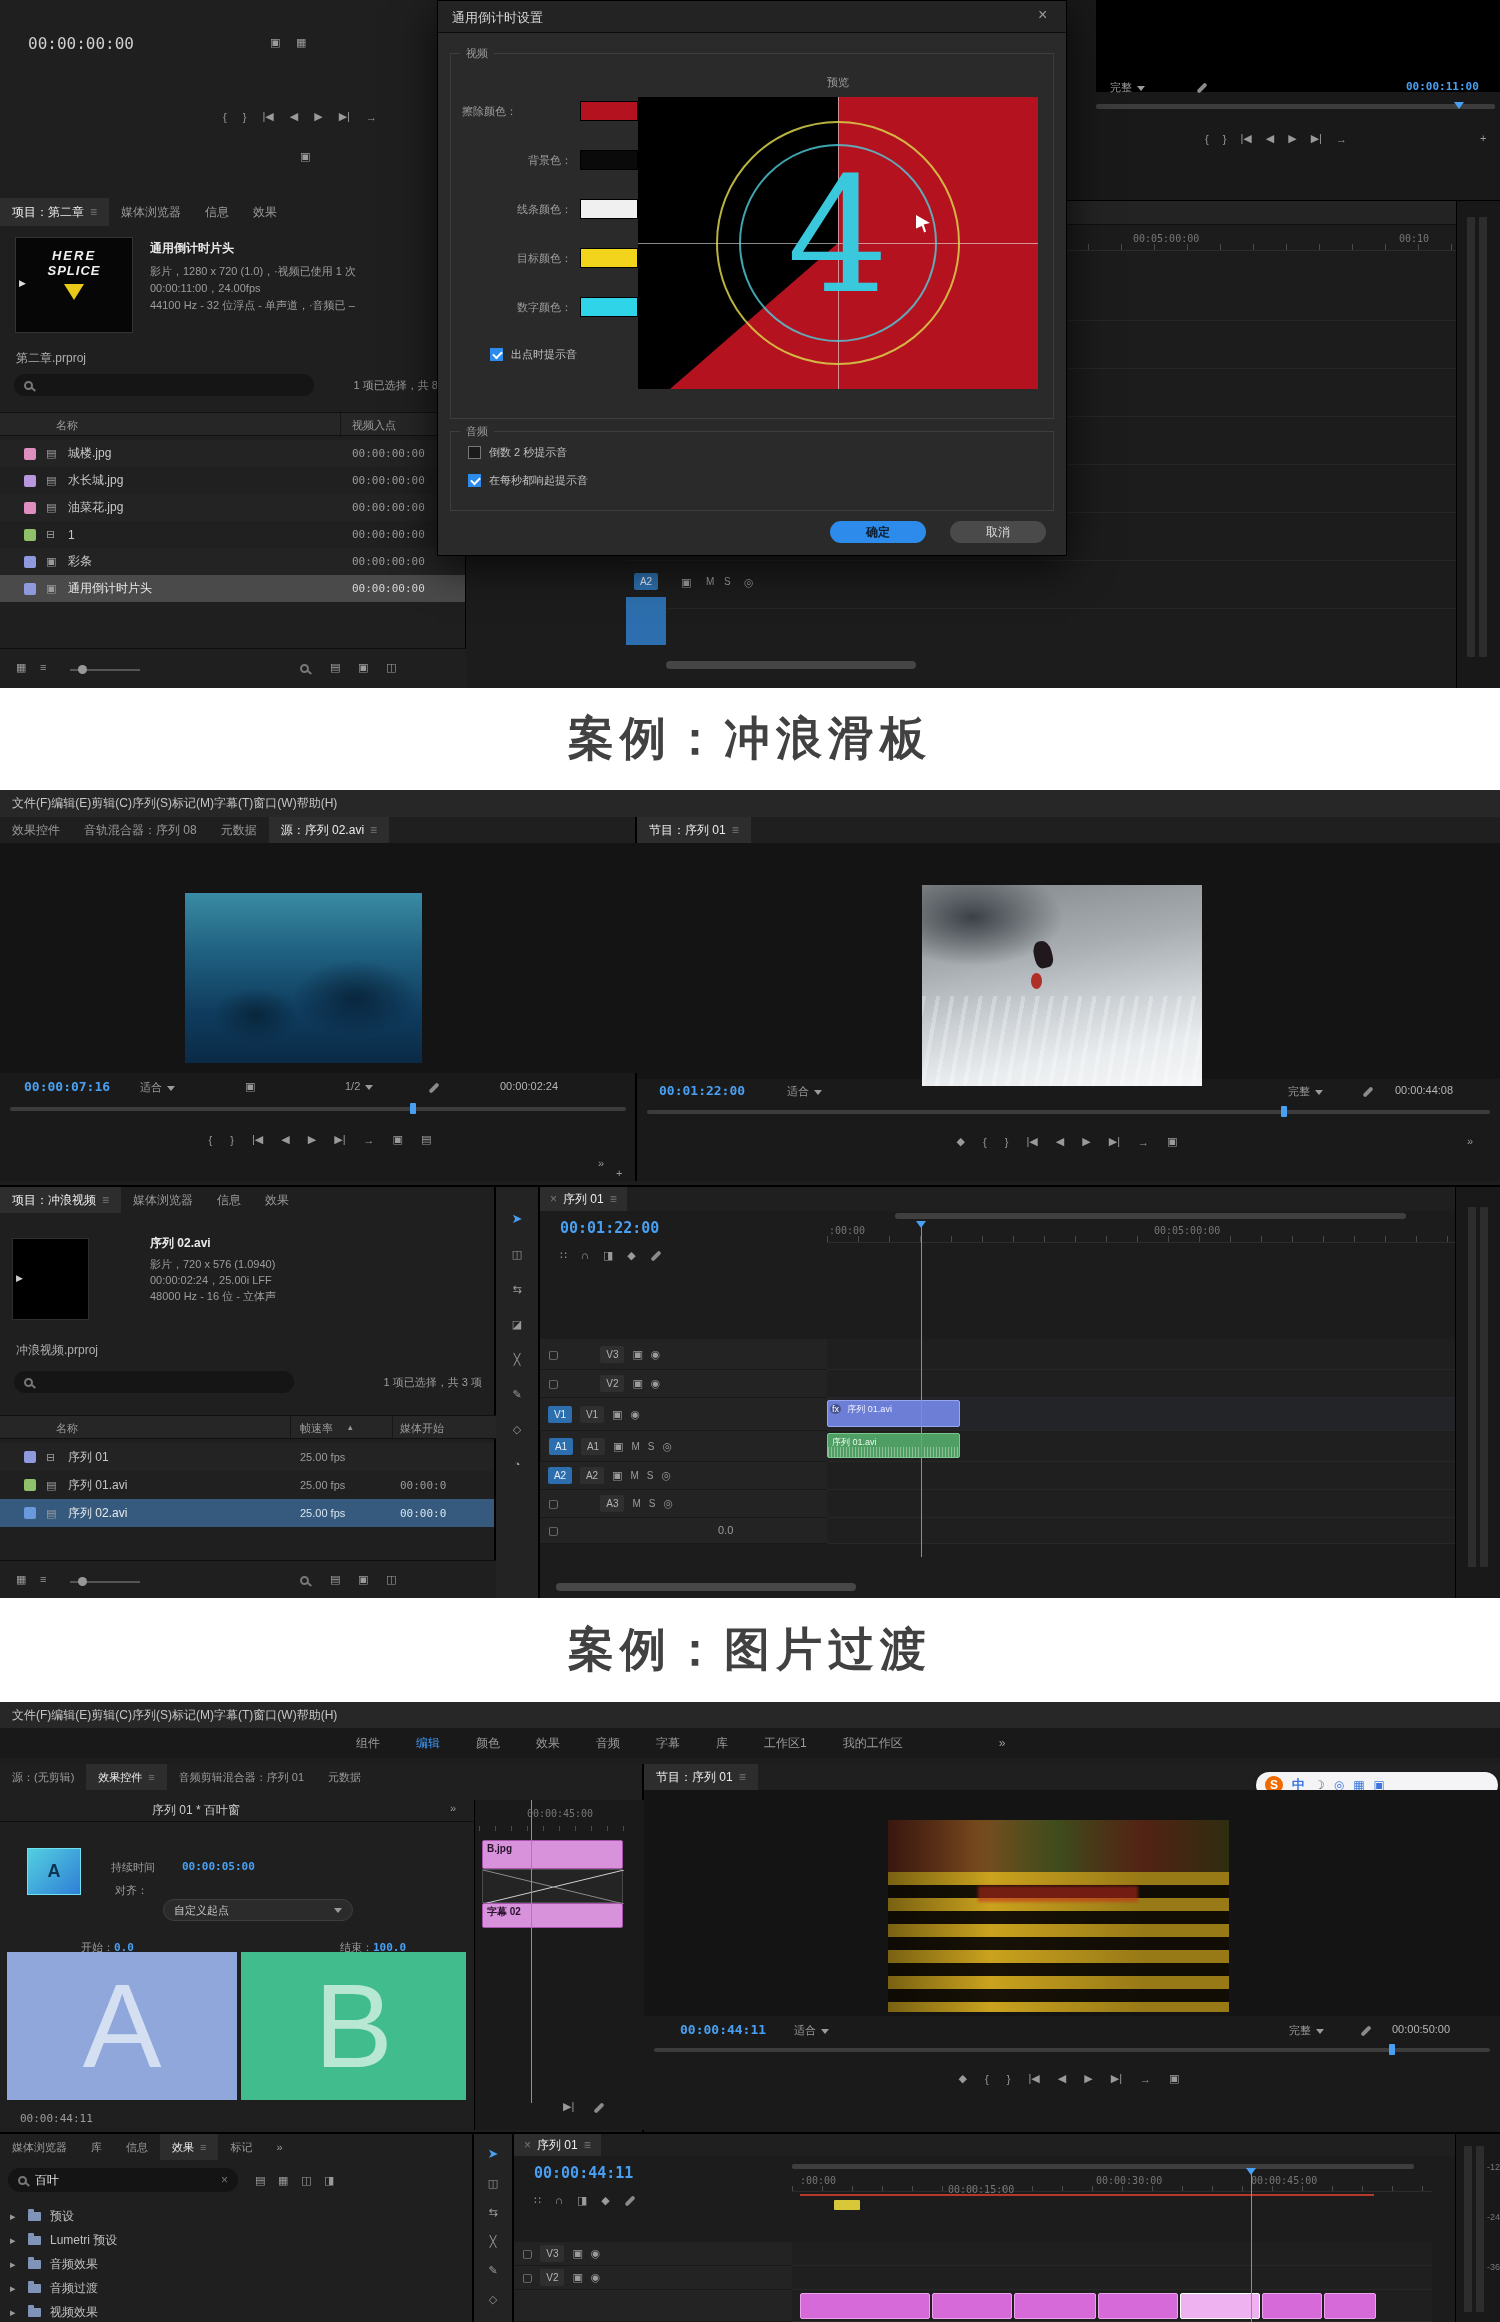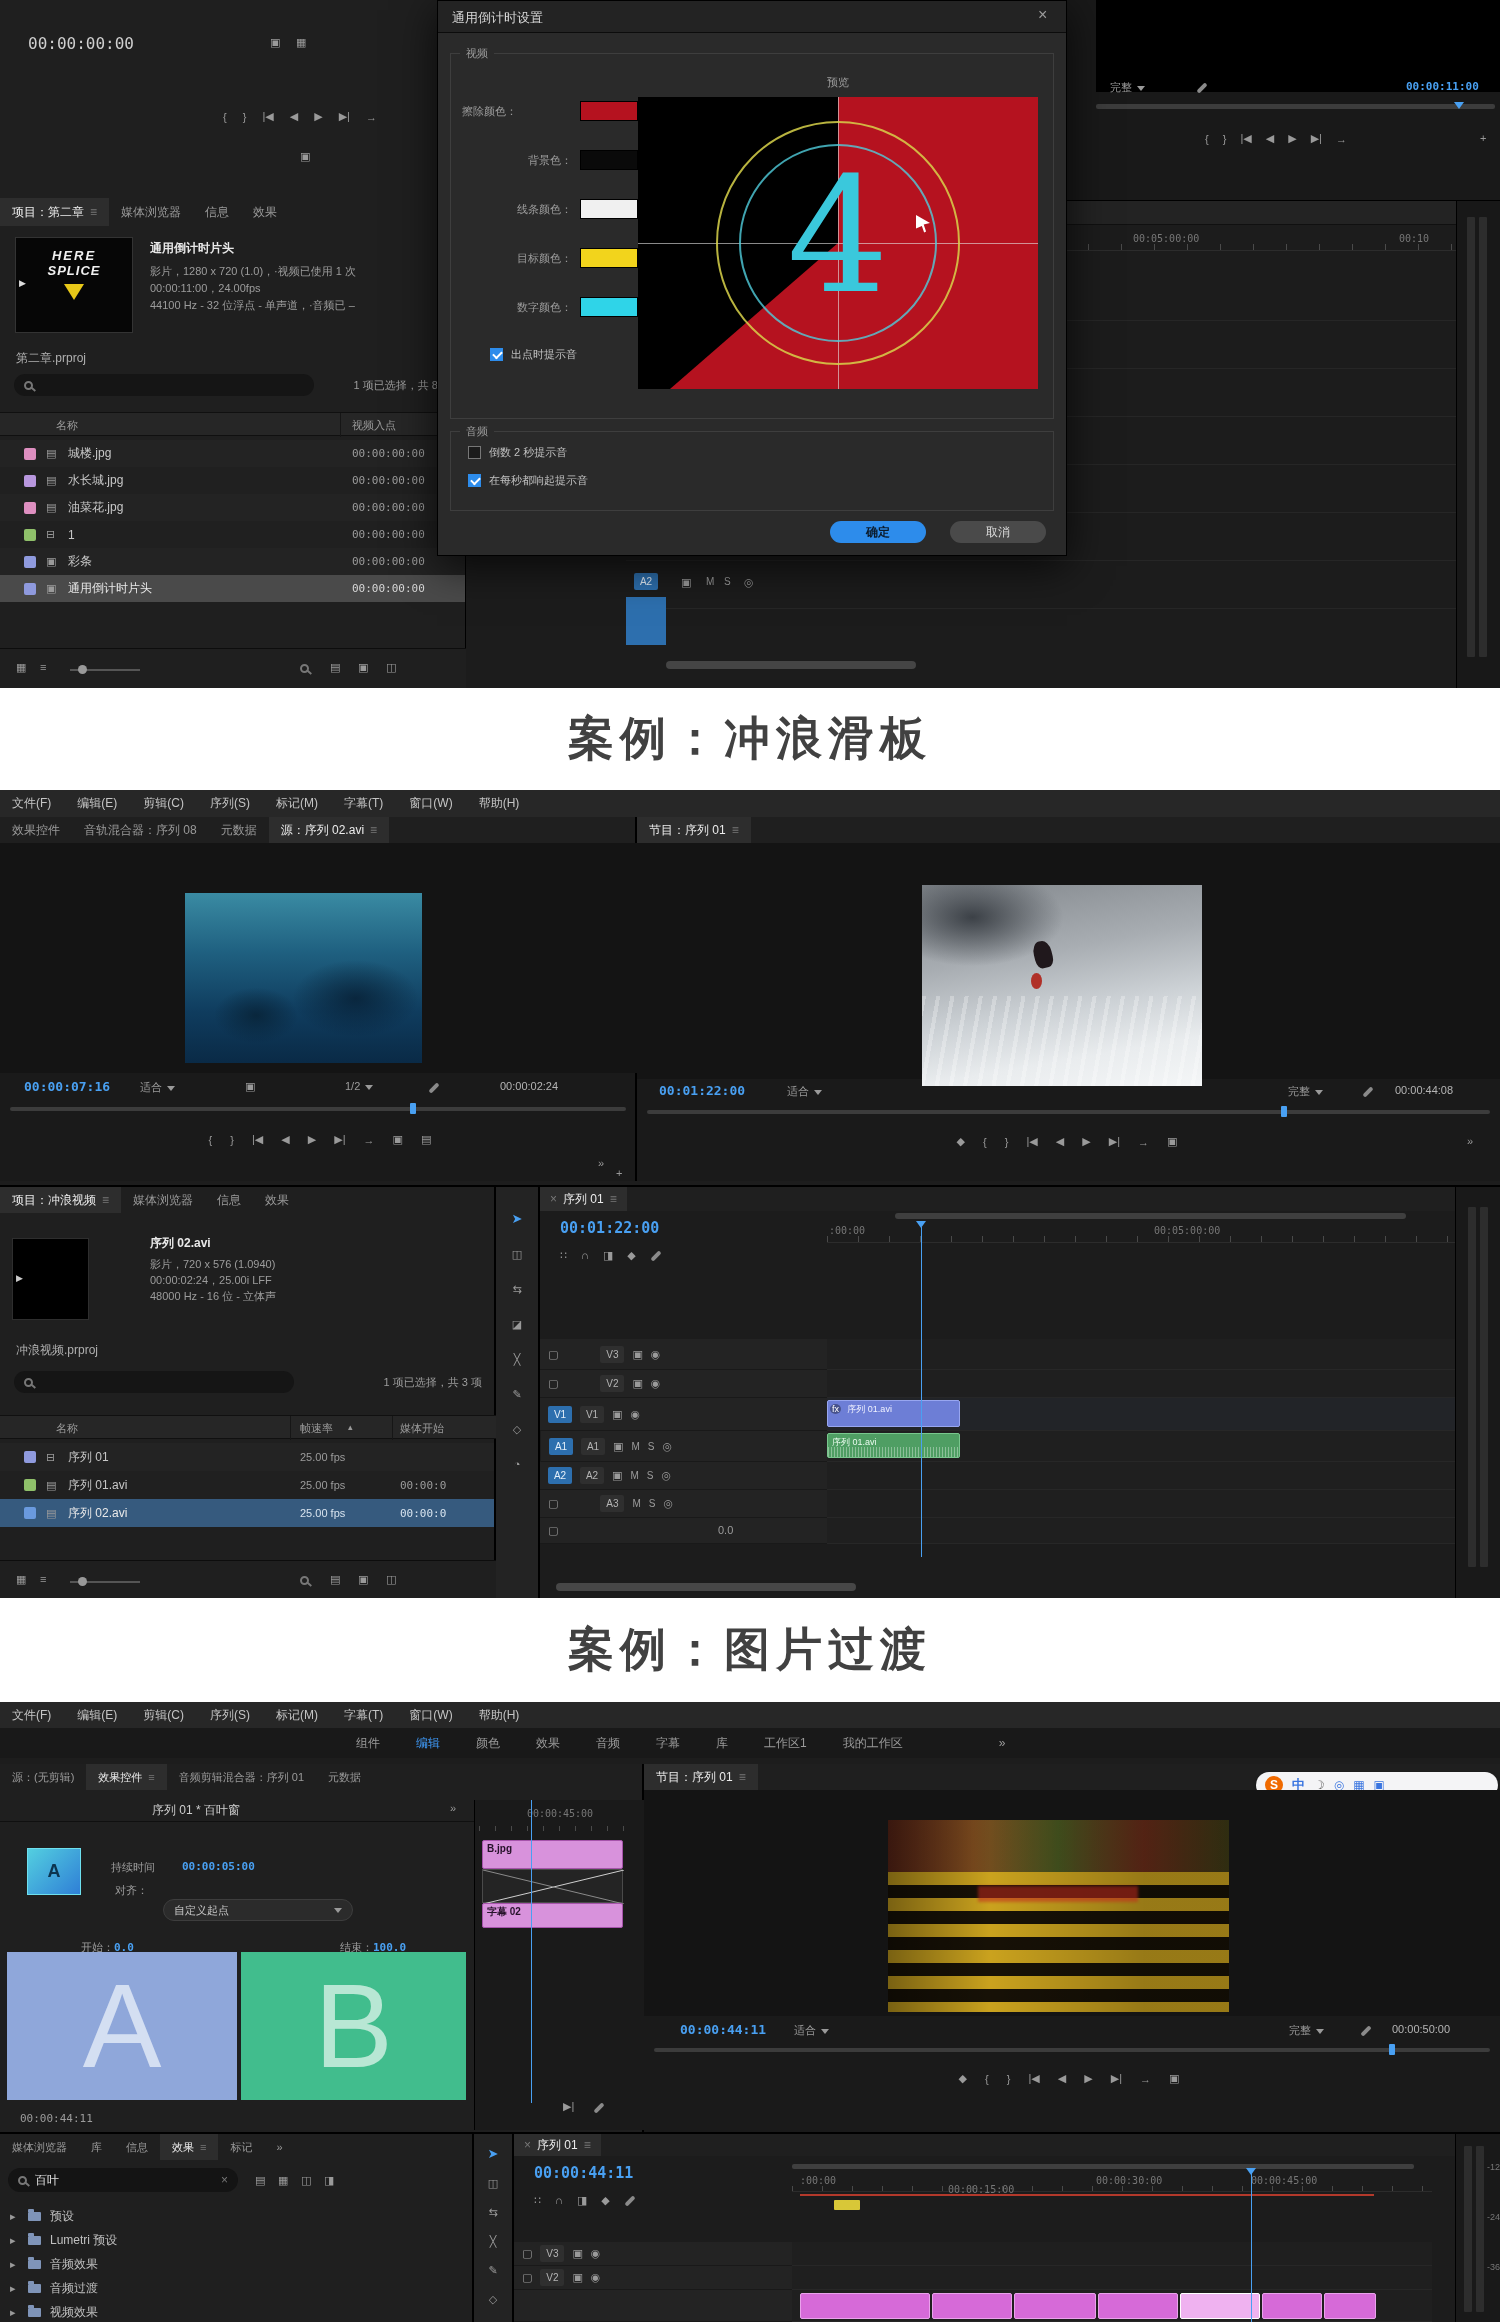--- a/index.html
+++ b/index.html
@@ -5,21 +5,21 @@
 *{margin:0;padding:0;box-sizing:border-box}
 body{font-family:"Liberation Sans","DejaVu Sans",sans-serif;background:#fff}
 #shot{position:relative;width:1500px;height:2322px;overflow:hidden;background:#fff;color:#c0c0c0;font-size:12px}
 .abs{position:absolute}
 .mono{font-family:"DejaVu Sans Mono",monospace}
 .tc{color:#49a0f2;font-family:"DejaVu Sans Mono",monospace;font-weight:700}
 .dur{color:#b5b5b5;font-family:Liberation Sans, sans-serif}
 .dim{color:#9c9c9c}.dim2{color:#777}.white{color:#e9e9e9}
 .f9{font-size:9px}.f10{font-size:10px}.f11{font-size:11px}.f13{font-size:13px}.f15{font-size:15px}.f16{font-size:16px}
 .sec{position:absolute;left:0;width:1500px;overflow:hidden}
-.menubar{display:flex;gap:26px;align-items:center;padding-left:12px;background:#272727;color:#c5c5c5;font-size:12px}
+.menubar{display:flex;align-items:center;padding-left:12px;background:#272727;color:#c5c5c5;font-size:12px}
 .tabs{display:flex;align-items:stretch;background:#1f1f1f;font-size:12px;color:#9a9a9a}
 .tab{padding:6px 12px;white-space:nowrap;display:flex;align-items:center;gap:6px}
 .tab.on{background:#2d2d2d;color:#ececec}
 .caret{display:inline-block;width:0;height:0;border-left:4px solid transparent;border-right:4px solid transparent;border-top:5px solid #9a9a9a;margin-left:5px;vertical-align:middle}
 .chip{display:inline-block;width:12px;height:12px;border-radius:2px}
 .swatch{position:absolute;width:58px;height:20px;border:1px solid #000}
 .cb{display:inline-block;width:13px;height:13px;border:1px solid #777;background:#1b1b1b;position:relative;flex:none}
 .cb.on{background:#2d8ceb;border-color:#2d8ceb}
 .cb.on::after{content:"";position:absolute;left:2px;top:2px;width:7px;height:4px;border-left:2px solid #fff;border-bottom:2px solid #fff;transform:rotate(-45deg)}
 .btn{display:flex;align-items:center;justify-content:center;border-radius:12px;font-size:12px}

